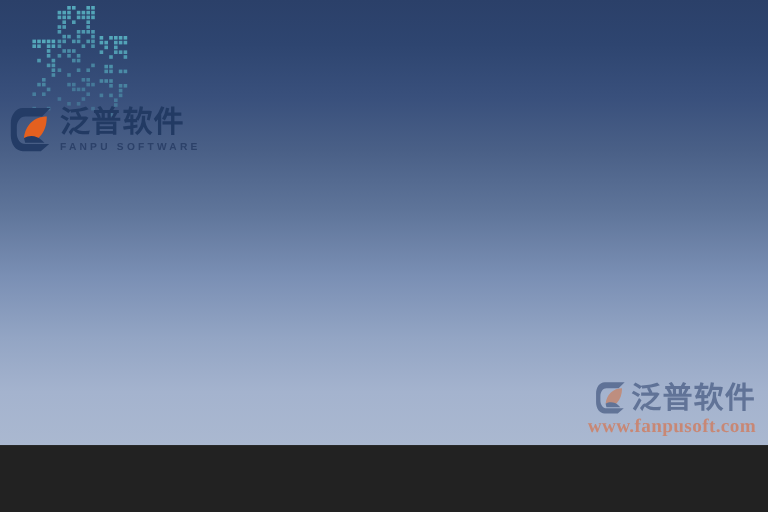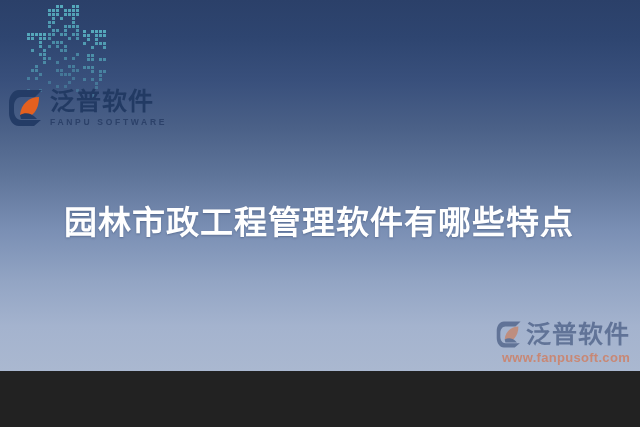--- a/index.html
+++ b/index.html
@@ -117,22 +117,22 @@
   }
   #watermark .wm-cn {
     font-family: "DejaVu Sans", "Liberation Sans", sans-serif;
     font-size: 25px;
     font-weight: 700;
     color: #2a3f6b;
     letter-spacing: 1px;
     line-height: 1;
   }
   #watermark .wm-url {
-    font-family: Liberation Sans, sans-serif;
-    font-size: 13px;
+    font-family: Liberation Serif, serif;
+    font-size: 16px;
     font-weight: 700;
     color: #e2622c;
     letter-spacing: 0.3px;
     margin-top: 1px;
   }
 </style>
 </head>
 <body>
 
 <div id="banner">
@@ -286,21 +286,20 @@
         <path d="M12 27 C13 16 21 9 31 9 C31 16 29 22 25 26 C22 29 17 28 12 27 Z" fill="#e4601f"></path>
         <path d="M12 27 C17 24 23 25 27 29 L29 31 L13 31 Z" fill="#243c66"></path>
       </svg>
     </span>
     <span class="wordmark">
       <span class="cn">泛普软件</span>
       <span class="en">FANPU SOFTWARE</span>
     </span>
   </div>
 
-  <div id="headline">园林市政工程管理软件有哪些特点</div>
 
   <div id="watermark">
     <div class="wm-row">
       <span class="wm-mark">
         <svg viewBox="0 0 36 40" width="26" height="29" aria-hidden="true">
           <path d="M11 2 L34 2 L27 9 L13 9 C9 9 6 13 6 18 L6 23 C6 28 9 32 13 32 L33 32 L26 38 L11 38 C5 38 1 32 1 25 L1 15 C1 8 5 2 11 2 Z" fill="#2a3f6b"></path>
           <path d="M12 27 C13 16 21 9 31 9 C31 16 29 22 25 26 C22 29 17 28 12 27 Z" fill="#d4703f"></path>
           <path d="M12 27 C17 24 23 25 27 29 L29 31 L13 31 Z" fill="#2a3f6b"></path>
         </svg>
       </span>

